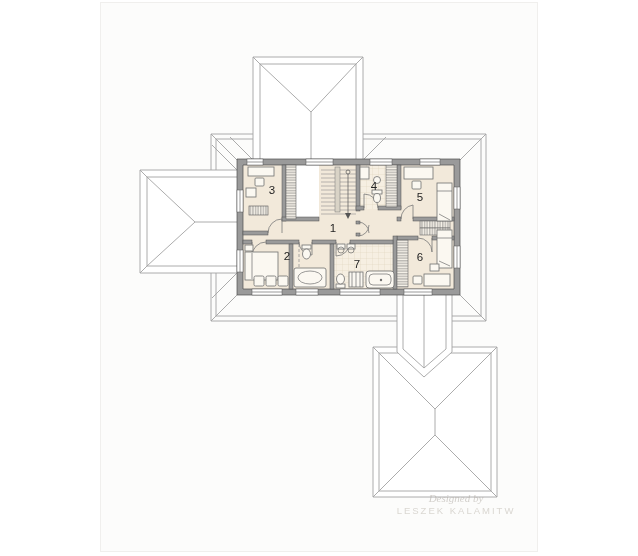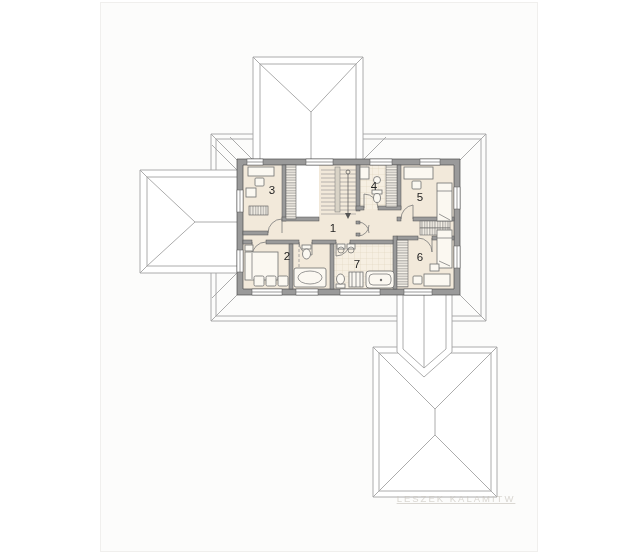--- a/index.html
+++ b/index.html
@@ -21,21 +21,21 @@
   .door{stroke:#7a7a7a;stroke-width:0.8;fill:none;}
   .tread{stroke:#8d8d8d;stroke-width:0.6;}
   .win{fill:#ffffff;stroke:#565656;stroke-width:0.5;}
   .winln{stroke:#565656;stroke-width:0.6;}
   .rmlabel{font-family:"Liberation Sans",sans-serif;font-size:11.5px;fill:#242424;text-anchor:middle;}
   .watermark{
     position:absolute;left:388px;top:492px;width:136px;text-align:center;
     pointer-events:none;line-height:1.1;
   }
   .wm1{font-family:"Liberation Serif",serif;font-style:italic;font-size:11px;color:rgba(175,170,162,0.55);}
-  .wm2{font-family:"Liberation Sans",sans-serif;font-size:9.5px;letter-spacing:2px;color:rgba(200,195,188,0.65);margin-top:2px;text-decoration:underline;}
+  .wm2{font-family:"Liberation Sans",sans-serif;font-size:9.5px;letter-spacing:2px;color:rgba(200,195,188,0.65);margin-top:2px;}
 </style>
 </head>
 <body>
 
 <div class="panel"></div>
 
 <svg width="638" height="556" viewBox="0 0 638 556">
   <defs>
     <pattern id="tile" width="6" height="6" patternUnits="userSpaceOnUse">
       <rect width="6" height="6" fill="#f6efe2"></rect>
@@ -246,14 +246,15 @@
       <text class="rmlabel" x="272" y="194">3</text>
       <text class="rmlabel" x="374" y="190">4</text>
       <text class="rmlabel" x="420" y="201">5</text>
       <text class="rmlabel" x="420" y="261">6</text>
       <text class="rmlabel" x="357" y="268">7</text>
     </g>
   </g>
 </svg>
 
 <div class="watermark">
+  <div class="wm1">Designed by</div>
   <div class="wm2">LESZEK KALAMITW</div>
 </div>
 
 </body></html>

